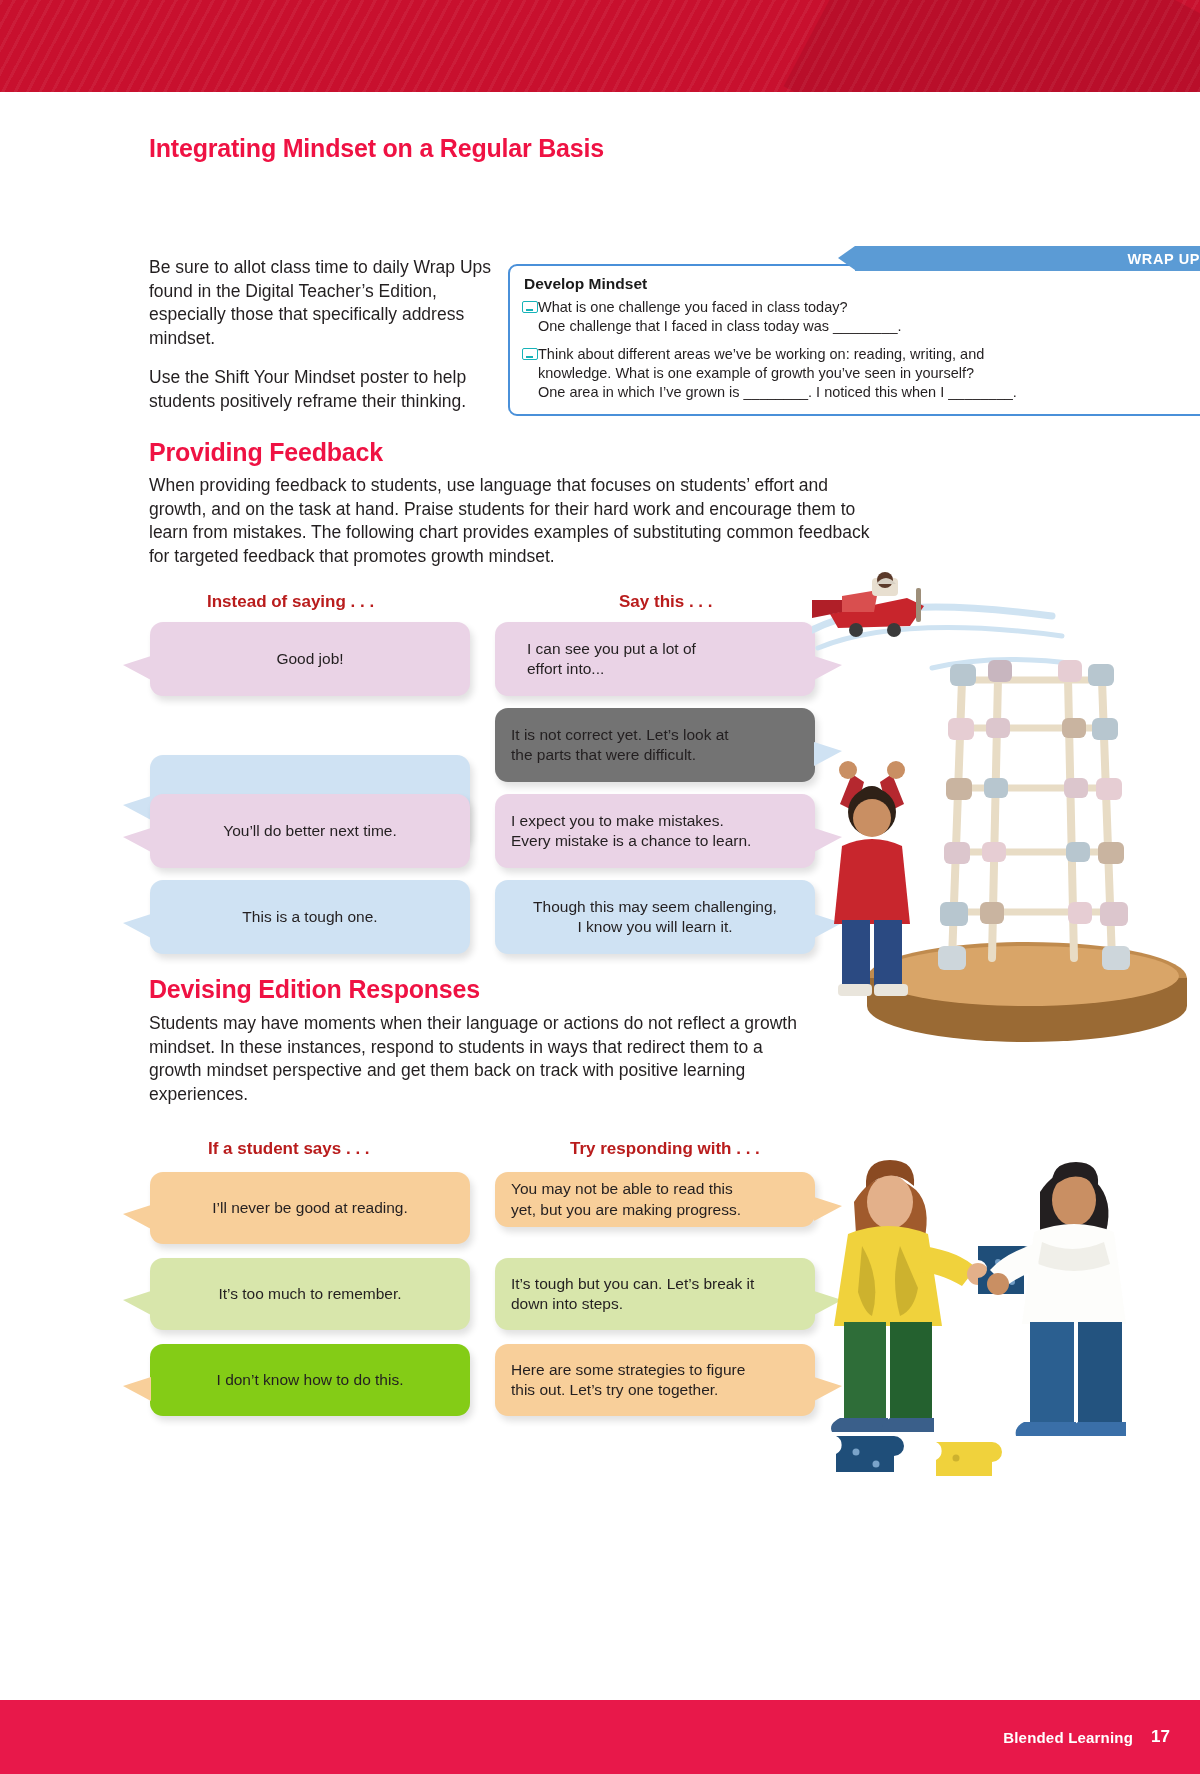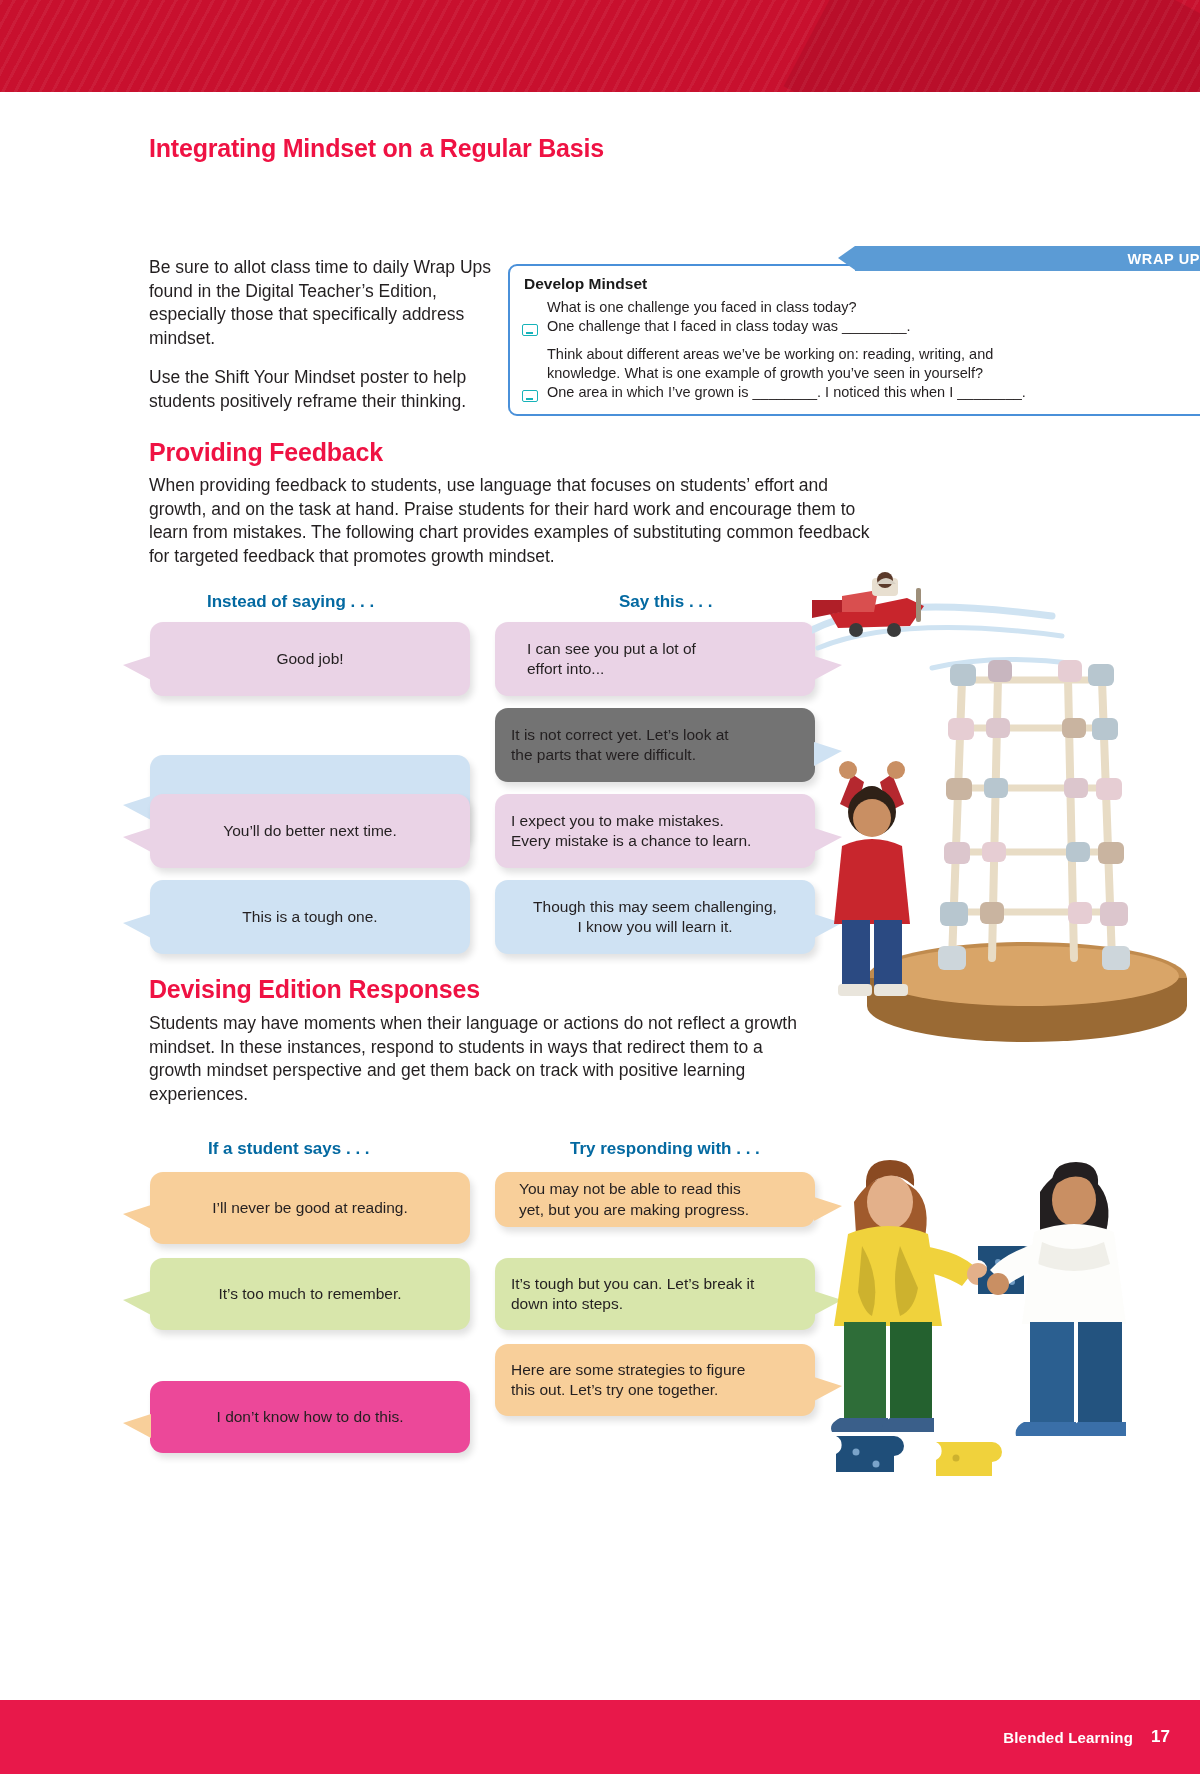--- a/index.html
+++ b/index.html
@@ -85,40 +85,40 @@
     border-right: 17px solid #5b9bd5;
   }
   .wrapup-tab-label {
     color:#ffffff; font-weight: bold; font-size: 14.5px; letter-spacing: .6px;
   }
   .wrapup-title {
     position: absolute; left: 14px; top: 9px;
     font-size: 15.5px; font-weight: bold; color: #1a1a1a;
   }
   .wrapup-list { position:absolute; left: 12px; top: 32px; width: 676px; }
-  .wrapup-item { display:flex; gap: 9px; margin-bottom: 9px; align-items: flex-end; }
+  .wrapup-item { display:flex; margin-bottom: 9px; }
   .screen-icon {
     flex: 0 0 auto;
     margin-top: 3px;
     width: 16px; height: 12px;
     border: 1.8px solid #16b3b9;
     border-radius: 2px;
     position: relative;
     background: #ffffff;
   }
   .screen-icon:after {
     content:""; position:absolute; left: 3px; bottom: 1.5px;
     width: 7px; height: 1.8px; background: #16b3b9;
   }
   .wrapup-line { font-size: 14.5px; line-height: 19px; color: #231f20; }
 
   
   .col-head {
     position: absolute;
-    color: #0369a1; font-size: 17px; font-weight: bold;
+    color: #b91c1c; font-size: 17px; font-weight: bold;
   }
   .bubble {
     position: absolute;
     border-radius: 13px;
     box-shadow: 3px 5px 7px rgba(0,0,0,0.12);
     display: flex; align-items: center;
   }
   .bubble .btext {
     font-size: 15.5px; line-height: 20.5px; color: #231f20;
     padding: 0 16px;
@@ -322,26 +322,26 @@
   <div class="col-head" style="left:570px; top:1139px;">Try responding with . . .</div>
 
   <div class="bubble center" style="left:150px; top:1172px; width:320px; height:72px; background:#f8cf9a; color:#f8cf9a;">
     <span class="tail-left"></span>
     <span class="btext">I’ll never be good at reading.</span>
   </div>
   <div class="bubble center" style="left:150px; top:1258px; width:320px; height:72px; background:#d8e6ab; color:#d8e6ab;">
     <span class="tail-left"></span>
     <span class="btext">It’s too much to remember.</span>
   </div>
-  <div class="bubble center" style="left:150px; top:1344px; width:320px; height:72px; background:#ec4899; color:#f8cf9a;margin-top:37px;">
+  <div class="bubble center" style="left:150px; top:1344px; width:320px; height:72px; background:#84cc16; color:#f8cf9a;">
     <span class="tail-left"></span>
     <span class="btext">I don’t know how to do this.</span>
   </div>
 
-  <div class="bubble" style="left:495px; top:1172px; width:320px; height:55px; background:#f8cf9a; color:#f8cf9a;padding-left:8px;">
+  <div class="bubble" style="left:495px; top:1172px; width:320px; height:55px; background:#f8cf9a; color:#f8cf9a;">
     <span class="tail-right"></span>
     <span class="btext" style="white-space:pre-line;">You may not be able to read this
 yet, but you are making progress.</span>
   </div>
   <div class="bubble" style="left:495px; top:1258px; width:320px; height:72px; background:#d8e6ab; color:#d8e6ab;">
     <span class="tail-right"></span>
     <span class="btext" style="white-space:pre-line;">It’s tough but you can. Let’s break it
 down into steps.</span>
   </div>
   <div class="bubble" style="left:495px; top:1344px; width:320px; height:72px; background:#f8cf9a; color:#f8cf9a;">

